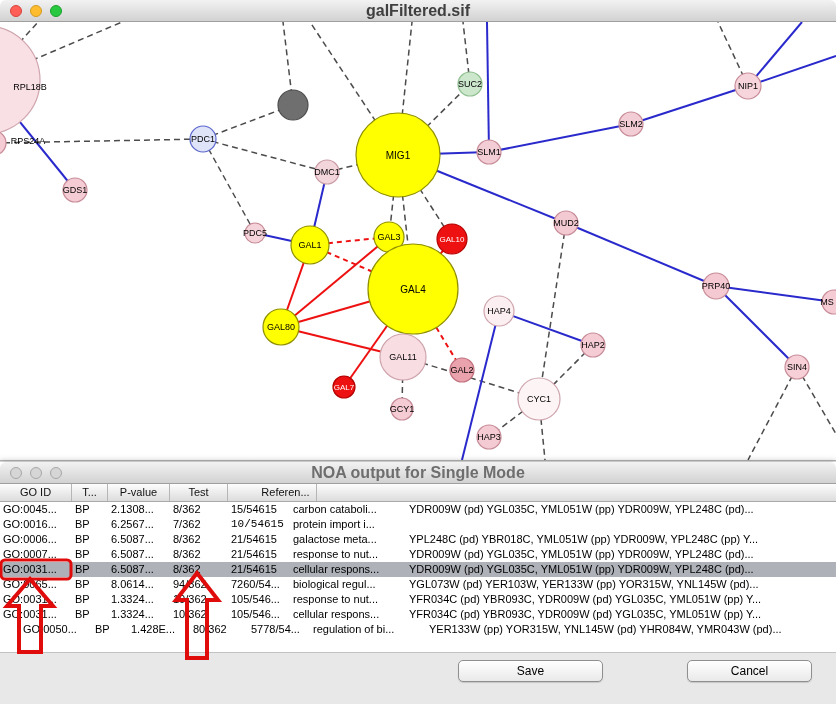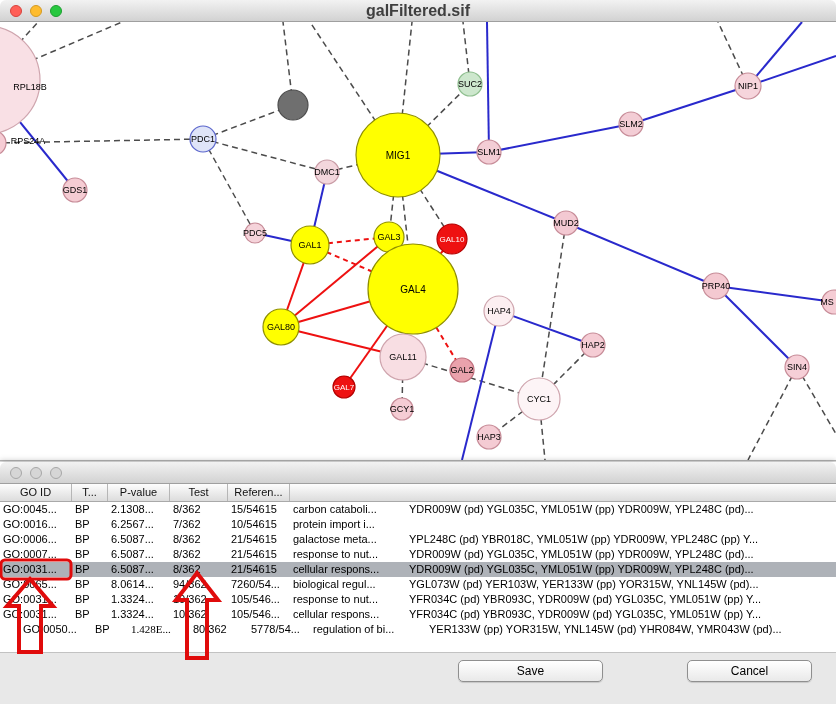--- a/index.html
+++ b/index.html
@@ -180,46 +180,47 @@
   </div>
 </div>
 
 <div class="window" id="win-noa">
   <div class="titlebar">
     <div class="lights">
       <div class="light inactive"></div>
       <div class="light inactive"></div>
       <div class="light inactive"></div>
     </div>
+    <div class="title">NOA output for Single Mode</div>
   </div>
   <div id="noa-body">
     <div class="thead" id="noa-thead">
         <div class="th" style="width: 72px;">GO ID</div>
         <div class="th" style="width: 36px;">T...</div>
         <div class="th" style="width: 62px;">P-value</div>
         <div class="th" style="width: 58px;">Test</div>
-        <div class="th" style="width: 62px;">Referen...</div>
+        <div class="th" style="width: 62px; margin-left: 27px;">Referen...</div>
         <div class="th" style="width: 116px; margin-top: 33px;">Desciption</div>
       </div>
     <div id="noa-rows">
         <div class="tr">
           <div class="td" style="width: 72px;">GO:0045...</div>
           <div class="td" style="width: 36px;">BP</div>
           <div class="td" style="width: 62px;">2.1308...</div>
           <div class="td" style="width: 58px;">8/362</div>
           <div class="td" style="width: 62px;">15/54615</div>
           <div class="td" style="width: 116px;">carbon cataboli...</div>
           <div class="td" style="width: 430px;">YDR009W (pd) YGL035C, YML051W (pp) YDR009W, YPL248C (pd)...</div>
         </div>
         <div class="tr">
           <div class="td" style="width: 72px;">GO:0016...</div>
           <div class="td" style="width: 36px;">BP</div>
           <div class="td" style="width: 62px;">6.2567...</div>
           <div class="td" style="width: 58px;">7/362</div>
-          <div class="td" style="width: 62px;">10/54615</div>
+          <div class="td" style="width: 62px; font-family: Liberation Mono, monospace;">10/54615</div>
           <div class="td" style="width: 116px;">protein import i...</div>
         </div>
         <div class="tr">
           <div class="td" style="width: 72px;">GO:0006...</div>
           <div class="td" style="width: 36px;">BP</div>
           <div class="td" style="width: 62px;">6.5087...</div>
           <div class="td" style="width: 58px;">8/362</div>
           <div class="td" style="width: 62px;">21/54615</div>
           <div class="td" style="width: 116px;">galactose meta...</div>
           <div class="td" style="width: 430px;">YPL248C (pd) YBR018C, YML051W (pp) YDR009W, YPL248C (pp) Y...</div>
@@ -265,21 +266,21 @@
           <div class="td" style="width: 36px;">BP</div>
           <div class="td" style="width: 62px;">1.3324...</div>
           <div class="td" style="width: 58px;">10/362</div>
           <div class="td" style="width: 62px;">105/546...</div>
           <div class="td" style="width: 116px;">cellular respons...</div>
           <div class="td" style="width: 430px;">YFR034C (pd) YBR093C, YDR009W (pd) YGL035C, YML051W (pp) Y...</div>
         </div>
         <div class="tr">
           <div class="td" style="width: 72px; margin-left: 20px;">GO:0050...</div>
           <div class="td" style="width: 36px;">BP</div>
-          <div class="td" style="width: 62px; font-family: Liberation Serif, serif;">1.428E...</div>
+          <div class="td" style="width: 62px;">1.428E...</div>
           <div class="td" style="width: 58px;">80/362</div>
           <div class="td" style="width: 62px;">5778/54...</div>
           <div class="td" style="width: 116px;">regulation of bi...</div>
           <div class="td" style="width: 430px;">YER133W (pp) YOR315W, YNL145W (pd) YHR084W, YMR043W (pd)...</div>
         </div>
       </div>
     <div class="tfoot">
       <button class="mac" id="cancel-btn">Cancel</button>
       <button class="mac" id="save-btn">Save</button>
     </div>

